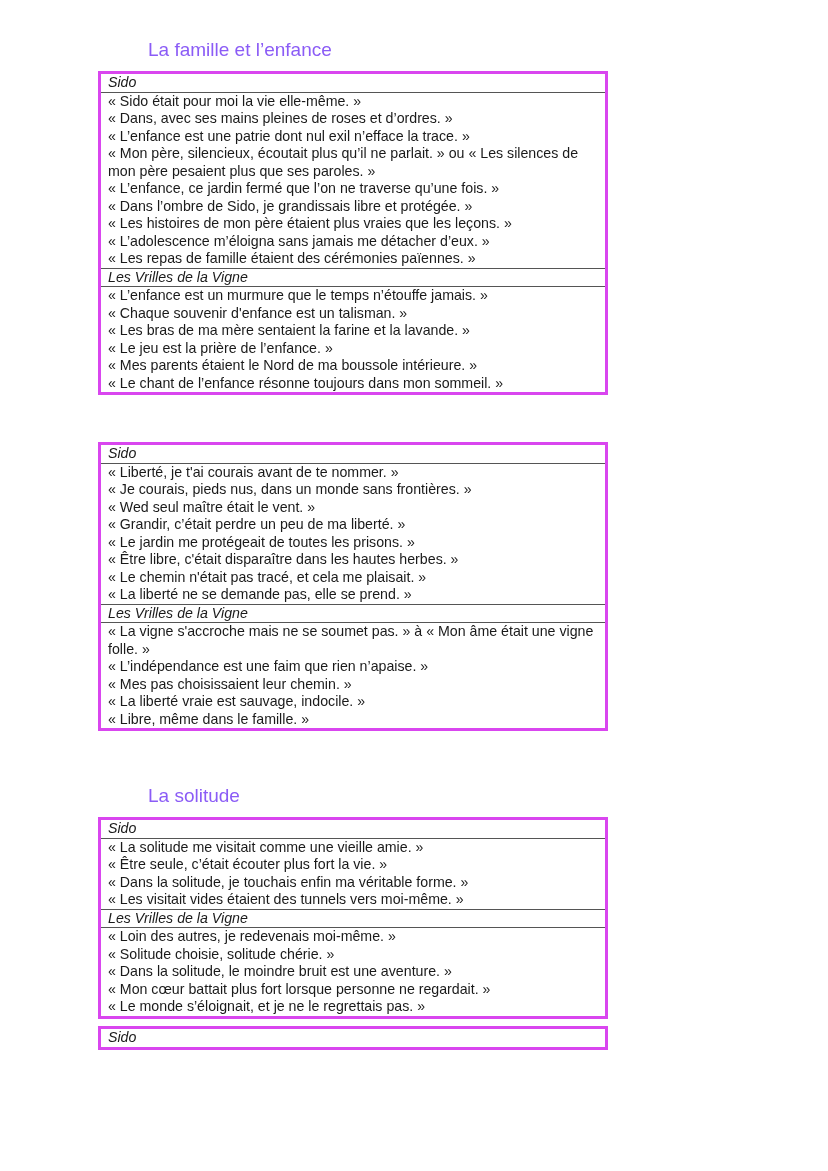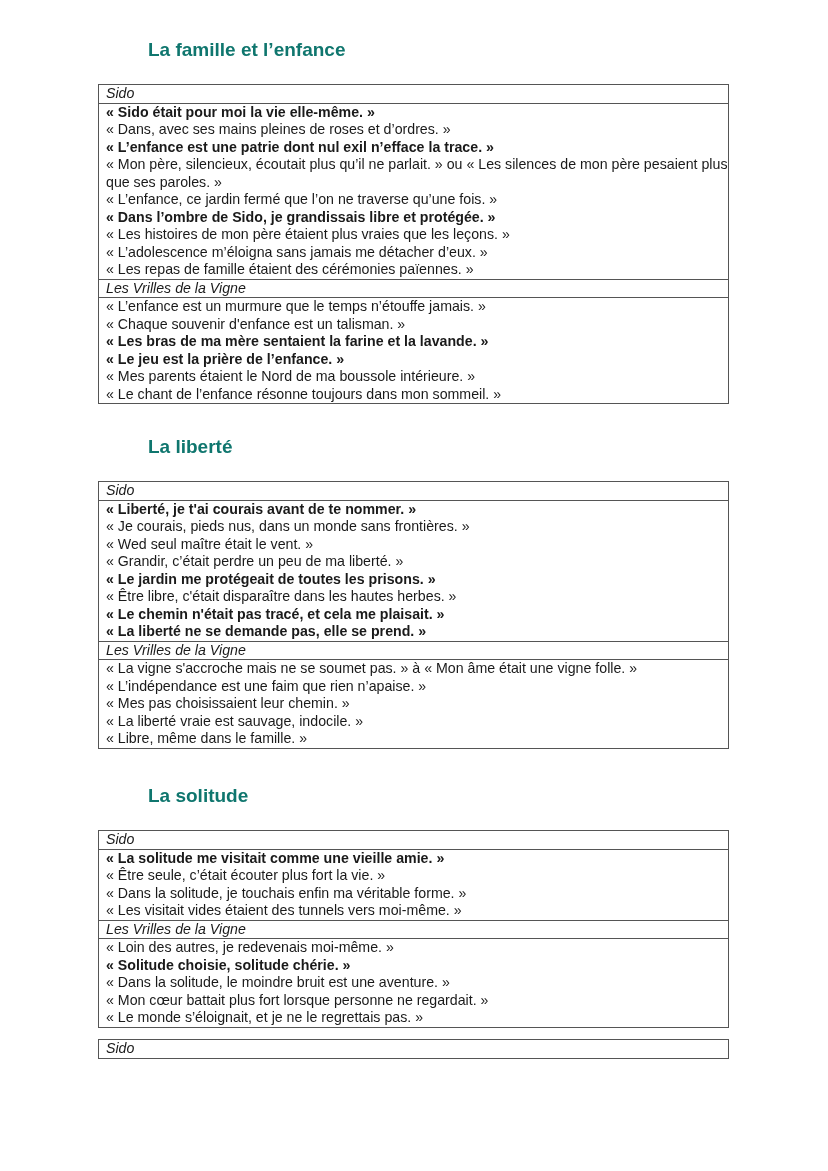--- a/index.html
+++ b/index.html
@@ -3,34 +3,34 @@
 <meta charset="utf-8">
 <style>
   html, body { margin: 0; padding: 0; background: #ffffff; }
   body {
     width: 828px; height: 1171px; position: relative; overflow: hidden;
     font-family: "Liberation Sans", sans-serif; color: #1a1a1a;
   }
   .section { position: absolute; left: 98px; width: 631px; }
   .section-title {
     font-family: "Liberation Sans", sans-serif;
-    font-size: 19px; color: #0f766e; font-weight: bold;
+    font-size: 19px; color: #8b5cf6; font-weight: normal;
     margin: 0 0 0 50px; height: 26px; line-height: 26px;
   }
   table.quotes {
-    width: 631px; border-collapse: collapse; margin-top: 21px;
-    border: 1px solid #d946ef;
+    width: 510px; border-collapse: collapse; margin-top: 8px;
+    border: 3px solid #d946ef;
   }
   table.quotes td {
     border: 1px solid #555; padding: 0 0 0 7px; vertical-align: top;
     font-size: 14.2px; line-height: 17.5px;
   }
   .source { font-style: italic; }
   .quote { display: block; }
-  .quote.bold { font-weight: bold; }
+  .quote.bold { font-weight: normal; }
 </style>
 </head>
 <body>
 
 <div id="doc">
     <div class="section" style="top: 37px;">
       <h2 class="section-title">La famille et l’enfance</h2>
       <table class="quotes">
         <tbody>
           <tr>
@@ -59,21 +59,20 @@
               <span class="quote bold">« Les bras de ma mère sentaient la farine et la lavande. »</span>
               <span class="quote bold">« Le jeu est la prière de l’enfance. »</span>
               <span class="quote">« Mes parents étaient le Nord de ma boussole intérieure. »</span>
               <span class="quote">« Le chant de l’enfance résonne toujours dans mon sommeil. »</span>
             </td>
           </tr>
         </tbody>
       </table>
     </div>
     <div class="section" style="top: 434px;">
-      <h2 class="section-title">La liberté</h2>
       <table class="quotes">
         <tbody>
           <tr>
             <td class="source">Sido</td>
           </tr>
           <tr>
             <td>
               <span class="quote bold">« Liberté, je t'ai courais avant de te nommer. »</span>
               <span class="quote">« Je courais, pieds nus, dans un monde sans frontières. »</span>
               <span class="quote">« Wed seul maître était le vent. »</span>

